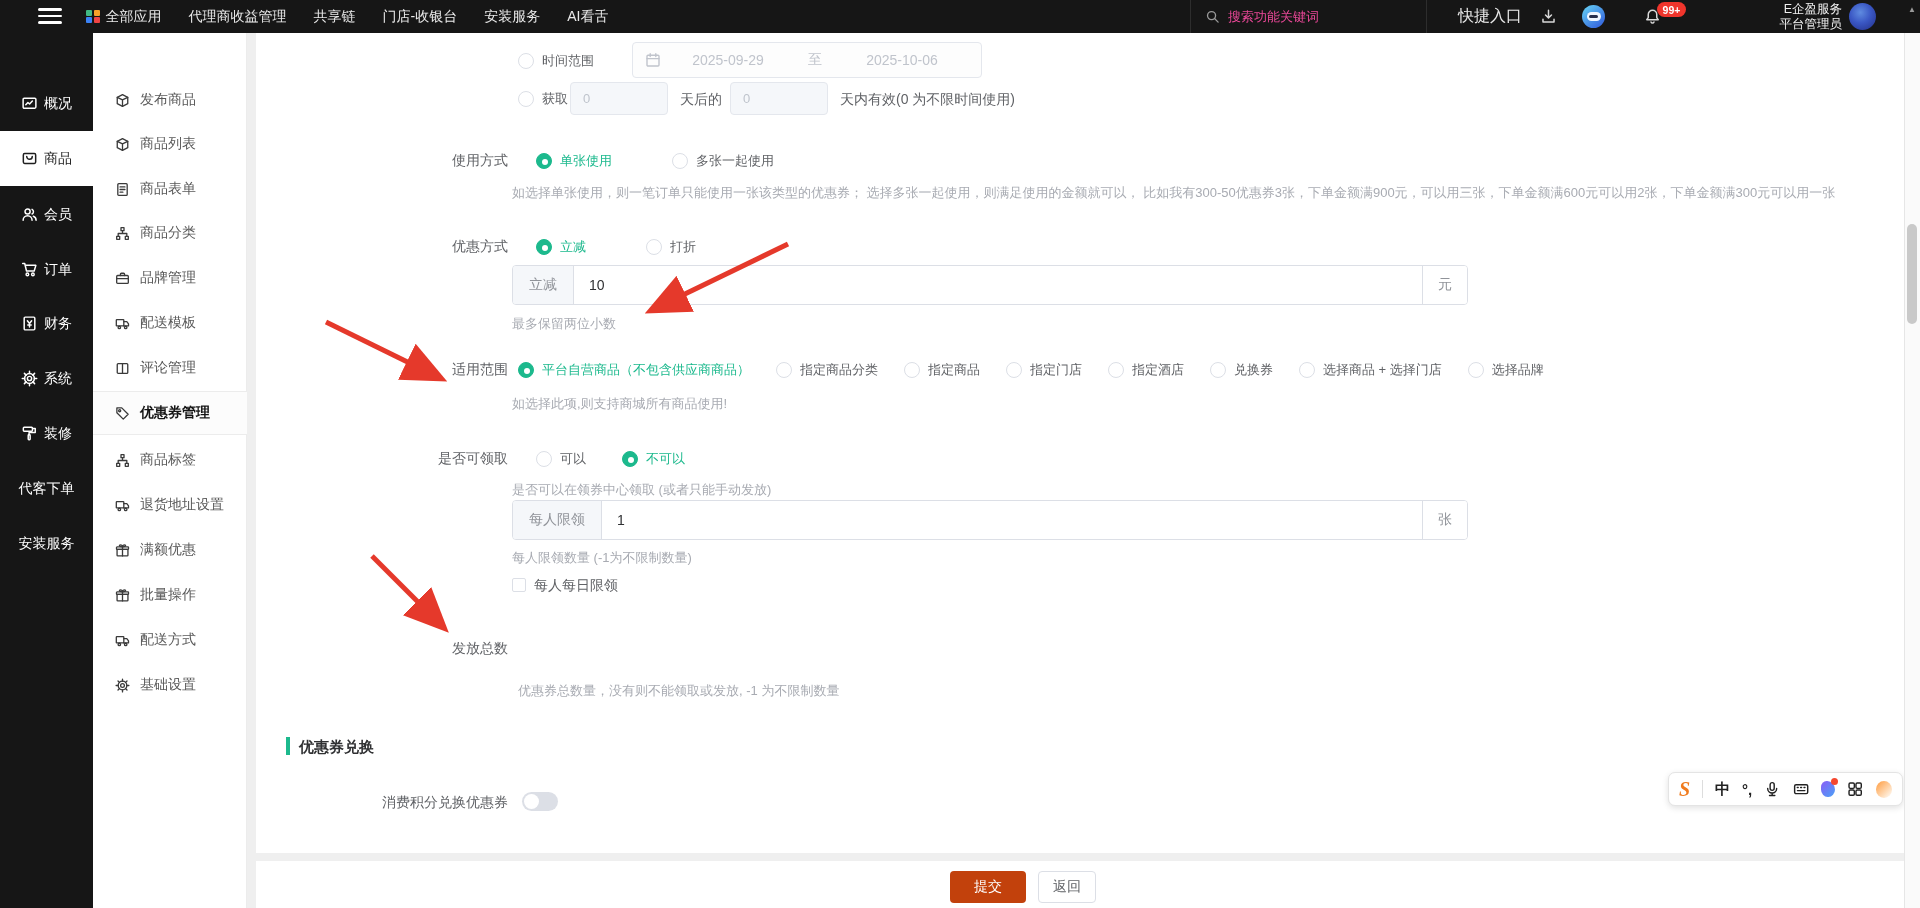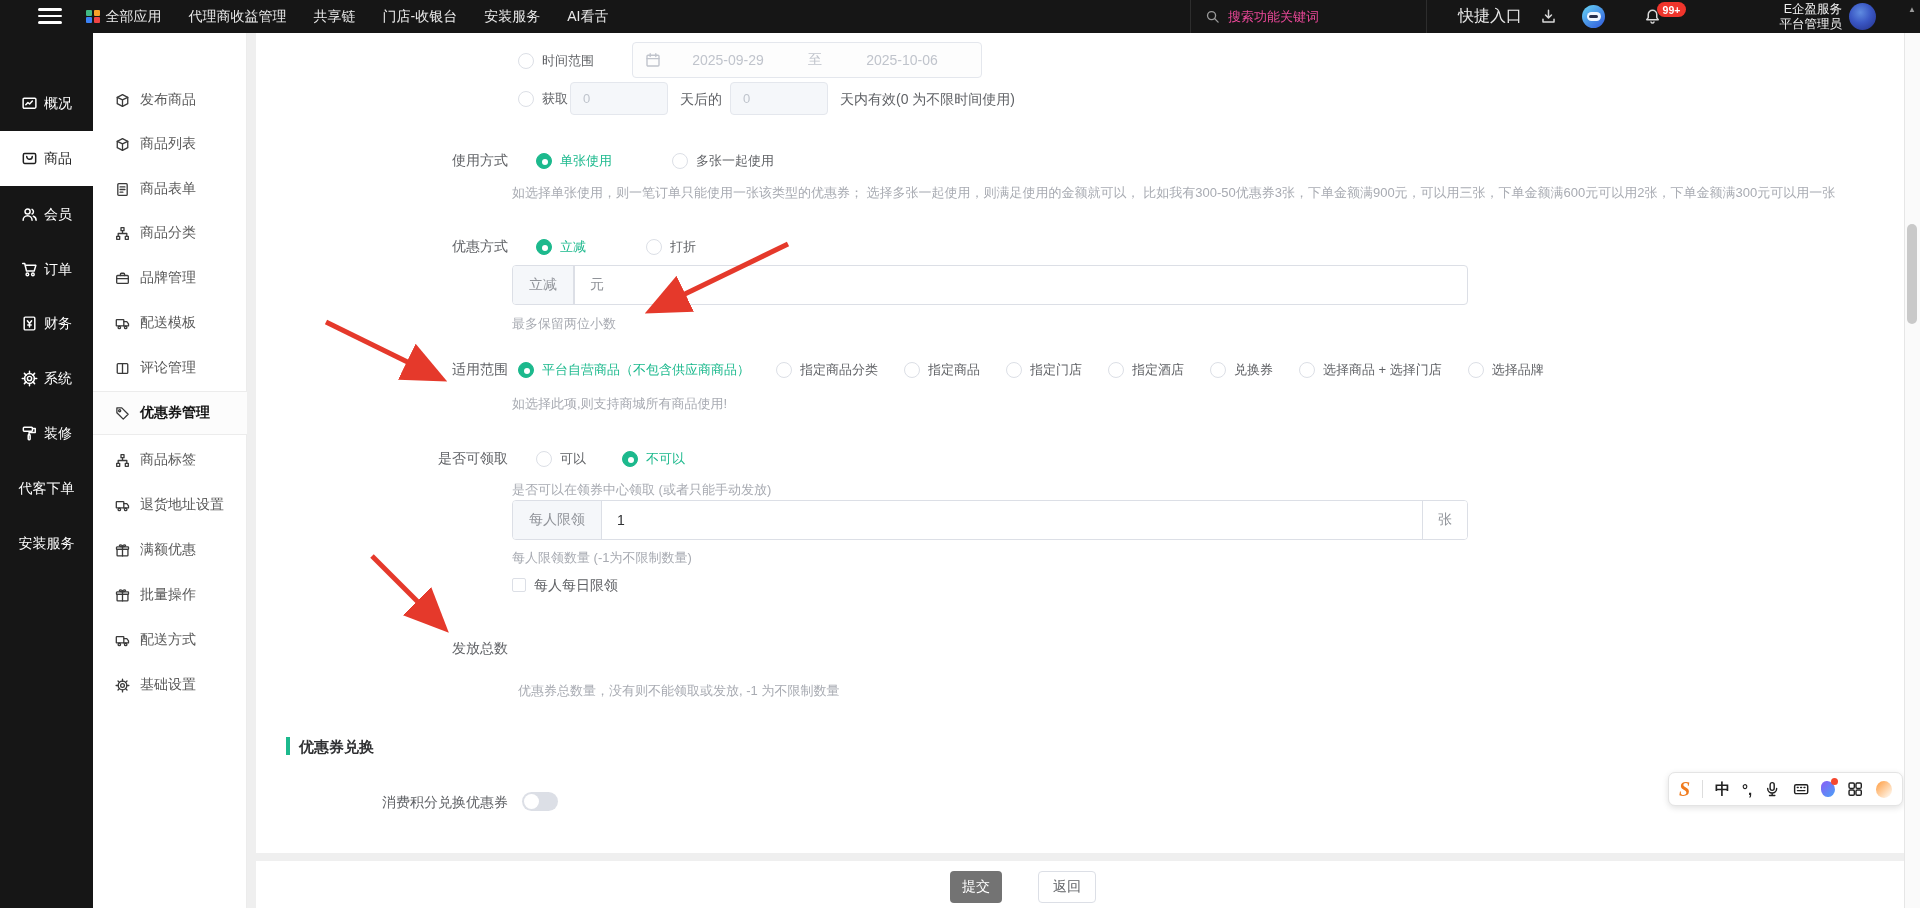--- a/index.html
+++ b/index.html
@@ -88,21 +88,21 @@
   .cbx{position:absolute;width:14px;height:14px;border:1px solid #dcdfe6;border-radius:2px;background:#fff;cursor:pointer;}
 
   .secbar{position:absolute;left:286px;top:737px;width:4px;height:18px;background:#1cb98d;}
   .sectitle{position:absolute;left:299px;top:738px;font-size:15px;font-weight:bold;color:#303133;}
 
   .toggle{position:absolute;left:522px;top:792px;width:36px;height:19px;border-radius:10px;background:#dcdfe6;cursor:pointer;}
   .toggle::after{content:"";position:absolute;left:2px;top:2px;width:15px;height:15px;border-radius:50%;background:#fff;}
 
   .btn{position:absolute;top:871px;height:32px;border-radius:4px;display:flex;align-items:center;justify-content:center;
        font-size:14px;cursor:pointer;}
-  .btn-submit{left:950px;width:52px;background:#737373;color:#fff;}
+  .btn-submit{left:950px;width:76px;background:#c2410c;color:#fff;}
   .btn-back{left:1038px;width:58px;background:#fff;border:1px solid #dcdfe6;color:#606266;}
 
   
   .imebar{position:absolute;left:1668px;top:772px;width:235px;height:34px;background:#fff;border:1px solid #e4e4e4;
           border-radius:7px;box-shadow:0 2px 6px rgba(0,0,0,.12);display:flex;align-items:center;gap:12px;padding:0 10px;}
   .ime-s{font-size:20px;font-weight:bold;font-style:italic;color:#f07b1d;font-family:"Liberation Serif","DejaVu Serif",serif;cursor:pointer;}
   .ime-div{width:1px;height:18px;background:#ddd;}
   .ime-t{font-size:15px;font-weight:bold;color:#222;cursor:pointer;}
   .ime-icn{width:17px;height:17px;color:#222;cursor:pointer;}
   .ime-blob{position:relative;width:15px;height:16px;border-radius:42% 58% 50% 50%;cursor:pointer;
@@ -448,20 +448,21 @@
         <span class="radio on"></span>
         <span class="rlabel grn">立减</span>
       </span>
     <span class="ropt">
         <span class="radio"></span>
         <span class="rlabel">打折</span>
       </span>
   </div>
   <div class="igroup" style="left:512px;top:265px;width:956px">
     <span class="iprefix">立减</span>
+    <span class="ival">10</span>
     <span class="iappend">元</span>
   </div>
   <div class="help" style="left:512px;top:315px">最多保留两位小数</div>
 
   <div class="flabel" style="top:361px">适用范围</div>
   <div class="rgroup" style="left:518px;top:361px;gap:26px">
     <span class="ropt">
         <span class="radio on"></span>
         <span class="rlabel grn">平台自营商品（不包含供应商商品）</span>
       </span>

